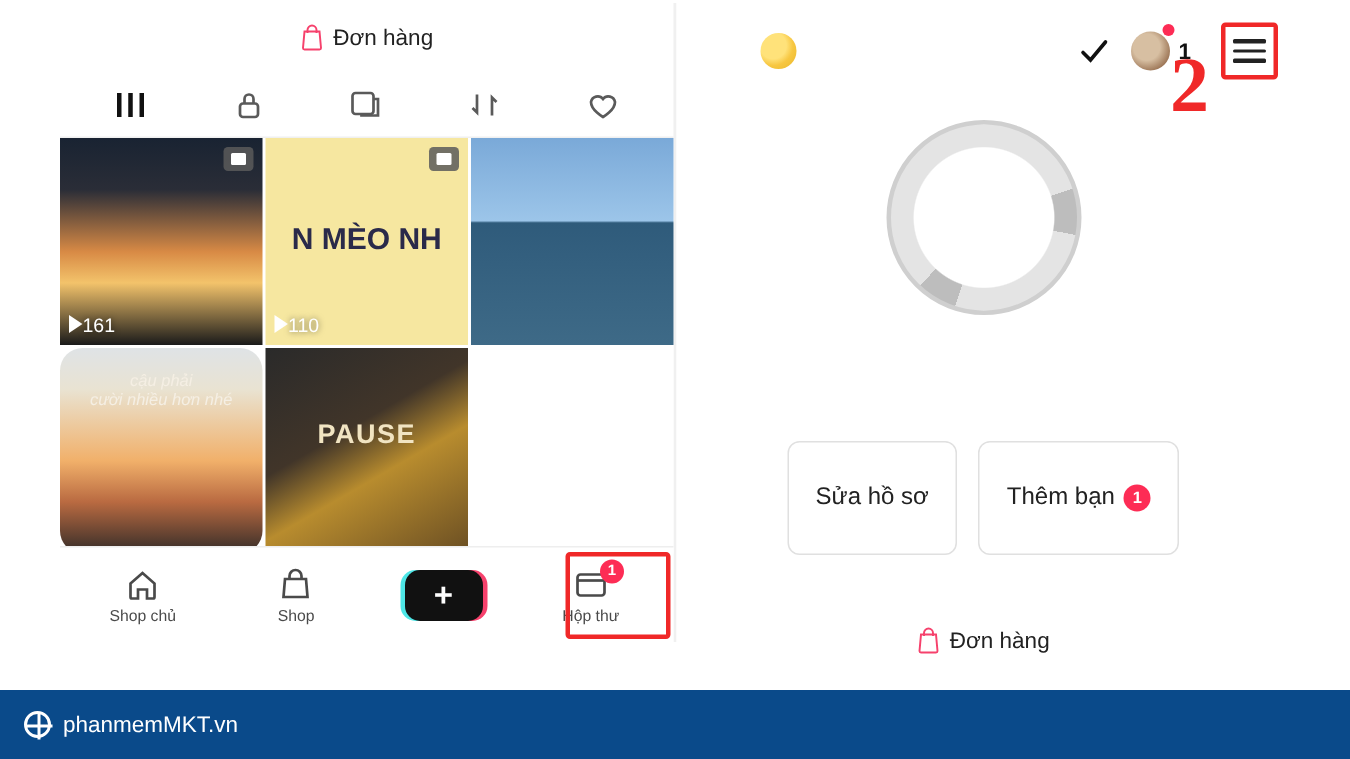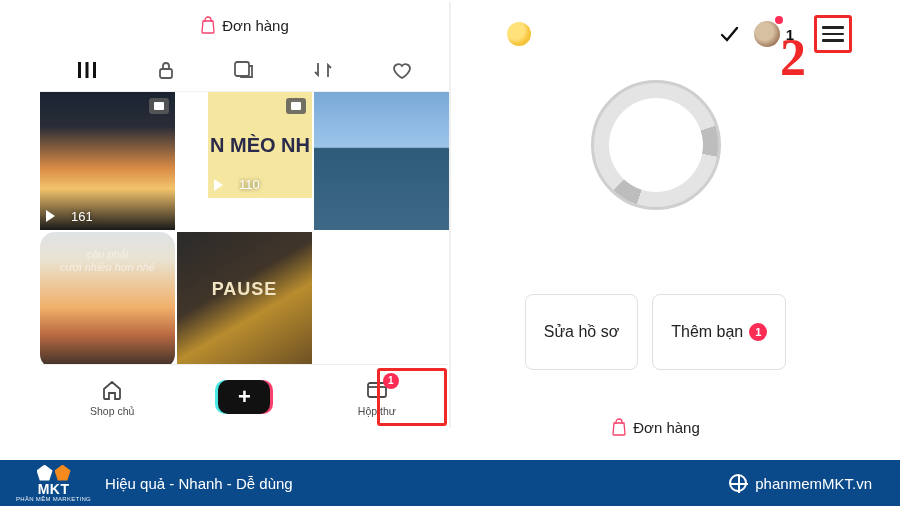--- a/index.html
+++ b/index.html
@@ -75,36 +75,36 @@
     background:#888;
   }
   .tile .pin{
     position:absolute; top:6px; right:6px;
     width:20px; height:16px; background:rgba(90,90,90,.85);
     border-radius:3px;
     display:flex;align-items:center;justify-content:center;
   }
   .tile .views{
     position:absolute; left:6px; bottom:6px;
-    display:flex; align-items:center; gap:16px;
+    display:flex; align-items:center; gap:0;
     color:#fff; font-size:13px; font-weight:500;
     text-shadow:0 0 4px rgba(0,0,0,.6);
   }
   .play-tri{
     width:0;height:0;border-left:9px solid #fff;border-top:6px solid transparent;border-bottom:6px solid transparent;
   }
 
   
   .sunset1{
     background: linear-gradient(to bottom, #192332 0%, #2a2d37 25%, #d88a45 55%, #f3c36b 70%, #1a1a1a 100%);
   }
   .meo{
     background: linear-gradient(to bottom, #f6e7a0 0%, #f6e7a0 100%);
     display:flex; align-items:center; justify-content:center;
-    font-weight:800; font-size:20px; color:#2a2a4a;margin-left:31px;
+    font-weight:800; font-size:20px; color:#2a2a4a;
   }
   .robot{
     background: radial-gradient(circle at 55% 30%, #fdfdfd 0 30%, #b8c1c7 31% 46%, #dfe4e6 47% 100%);
   }
   .building{
     background: linear-gradient(to bottom, #7aa9d8 0%, #9cc5e9 40%, #2f5b7b 41%, #3e6a87 100%);
   }
   .sunset2{
     background: linear-gradient(to bottom, #dfe3e6 0%, #e9e3d2 20%, #f1b06a 55%, #b96a41 75%, #342c28 100%);
     display:flex;align-items:flex-start;justify-content:center;border-radius:15px;
@@ -342,20 +342,29 @@
     <div class="step1-mark">1</div>
 
     <div class="bottom-nav">
       <div class="nav-item">
         <span class="ic">
             <svg width="24" height="24" viewBox="0 0 24 24" fill="none" stroke="#4a4a4a" stroke-width="1.8">
               <path d="M4 11l8-7 8 7v9a1 1 0 0 1-1 1h-4v-6h-6v6H5a1 1 0 0 1-1-1z"></path>
             </svg>
           </span>
         <span>Shop chủ</span>
+      </div>
+      <div class="nav-item">
+        <span class="ic">
+            <svg width="24" height="24" viewBox="0 0 24 24" fill="none" stroke="#4a4a4a" stroke-width="1.8">
+              <path d="M5 8h14l1 12H4z"></path>
+              <path d="M8 8V6a4 4 0 0 1 8 0v2"></path>
+            </svg>
+          </span>
+        <span>Shop</span>
       </div>
       <div class="nav-create">
         <span class="plus">+</span>
       </div>
       <div class="nav-item">
         <span class="ic">
             <svg width="24" height="24" viewBox="0 0 24 24" fill="none" stroke="#4a4a4a" stroke-width="1.8">
               <rect x="3" y="5" width="18" height="14" rx="2"></rect>
               <path d="M3 9h18"></path>
             </svg>
@@ -435,28 +444,17 @@
       <span class="tab-icon">
         <svg width="22" height="20" viewBox="0 0 22 20" fill="none" stroke="currentColor" stroke-width="1.8">
             <path d="M11 18s-8-4.5-8-10a4.5 4.5 0 0 1 8-2 4.5 4.5 0 0 1 8 2c0 5.5-8 10-8 10z"></path>
           </svg>
       </span>
     </div>
   </div>
 </div>
 
 <div class="footer">
-  <div class="footer-left">
-    <div class="logo">
-      <div class="logo-top">
-          <span class="hand"></span>
-          <span class="hand r"></span>
-        </div>
-      <span class="logo-text">MKT</span>
-      <span class="logo-sub">PHẦN MỀM MARKETING</span>
-    </div>
-    <span class="tagline">Hiệu quả - Nhanh - Dễ dùng</span>
-  </div>
   <div class="footer-right">
     <span class="globe"></span>
     <span>phanmemMKT.vn</span>
   </div>
 </div>
 
 </body></html>

